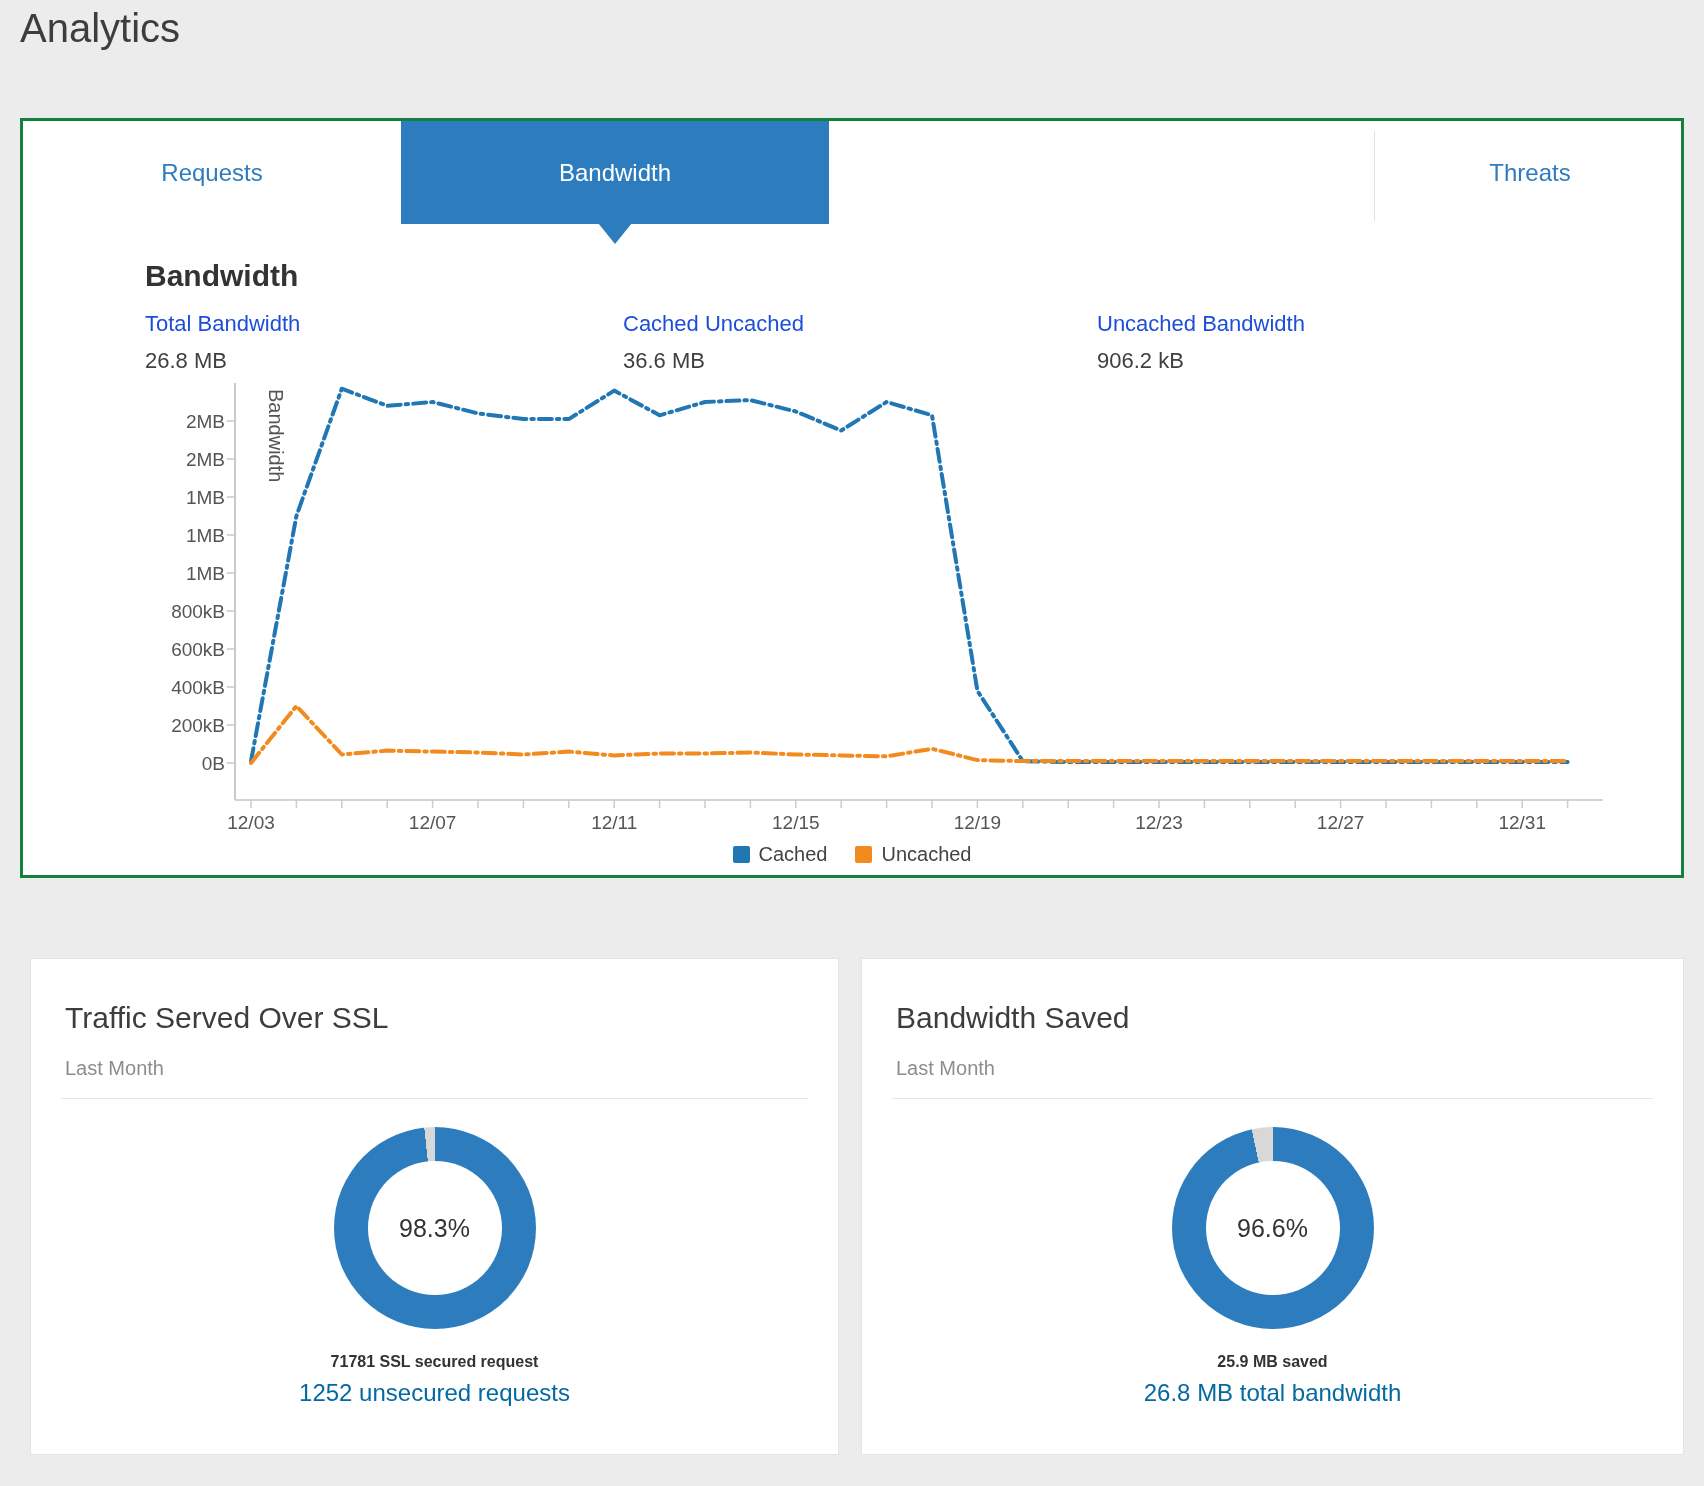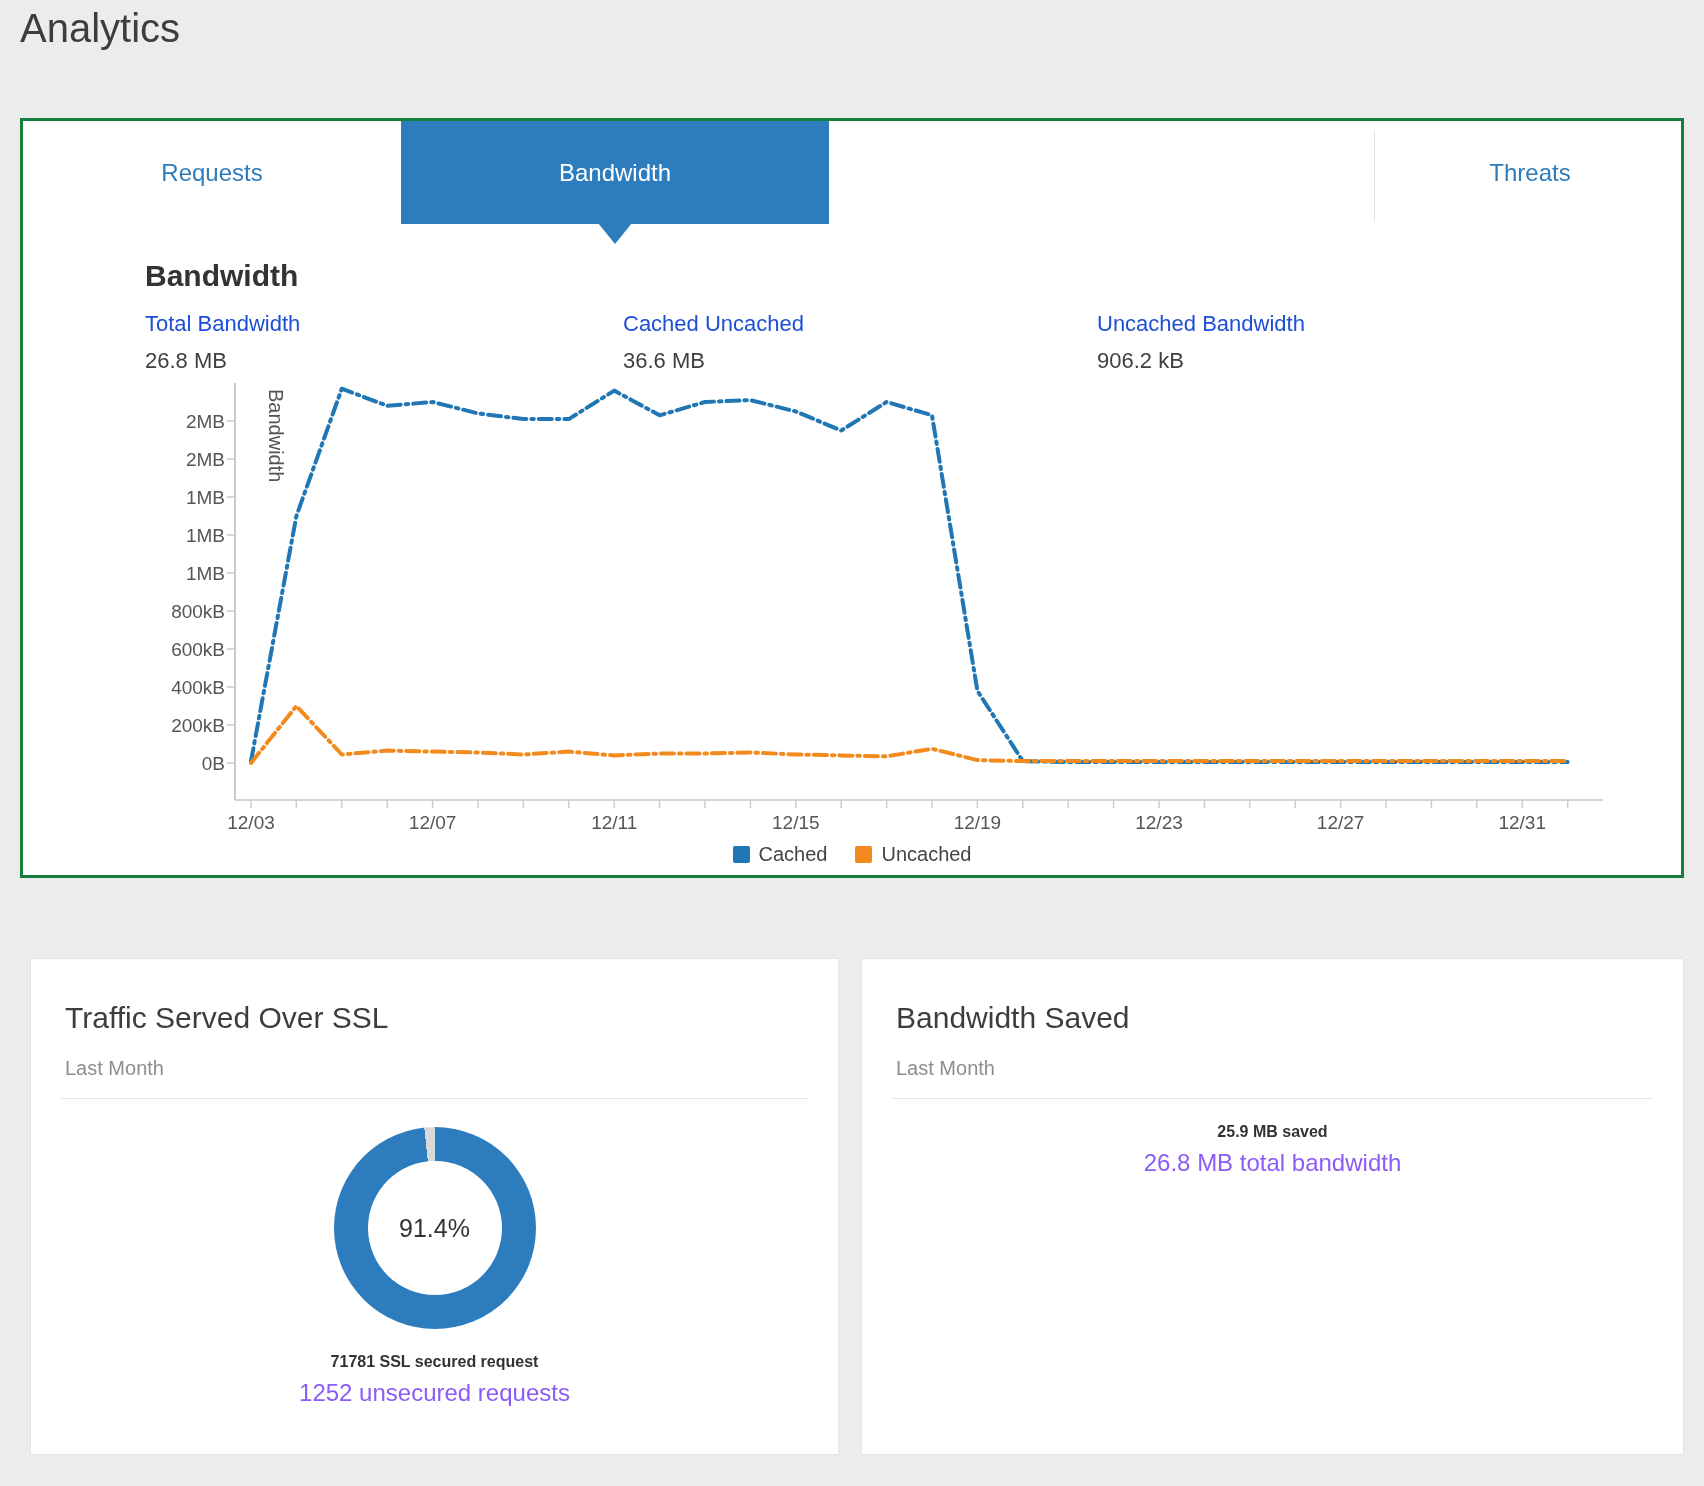--- a/index.html
+++ b/index.html
@@ -73,21 +73,21 @@
   .donut{
     width:202px;height:202px;border-radius:50%;
     margin:28px auto 0;position:relative;
   }
   .donut-hole{
     position:absolute;inset:34px;background:#ffffff;border-radius:50%;
     display:flex;align-items:center;justify-content:center;
     font-size:25px;color:#333333;
   }
   .card-cap-primary{margin-top:24px;text-align:center;font-size:16px;font-weight:700;color:#333333;}
-  .card-cap-secondary{margin-top:8px;text-align:center;font-size:24px;color:#8b5cf6;}
+  .card-cap-secondary{margin-top:8px;text-align:center;font-size:24px;color:#0369a1;}
 </style>
 </head>
 <body>
 
 <div class="page">
 
   <div class="page-title">Analytics</div>
 
   <div class="main-panel">
 
@@ -190,27 +190,30 @@
         <span>Uncached</span>
       </div>
     </div>
   </div>
 
   <div class="card card-1">
     <h3 class="card-title">Traffic Served Over SSL</h3>
     <div class="card-sub">Last Month</div>
     <div class="card-divider"></div>
     <div class="donut" style="background: conic-gradient(rgb(45, 125, 190) 0deg, rgb(45, 125, 190) 98.3%, rgb(216, 216, 216) 98.3%, rgb(216, 216, 216) 100%);">
-      <div class="donut-hole">91.4%</div>
+      <div class="donut-hole">98.3%</div>
     </div>
     <div class="card-cap-primary">71781 SSL secured request</div>
     <div class="card-cap-secondary">1252 unsecured requests</div>
   </div>
 
   <div class="card card-2">
     <h3 class="card-title">Bandwidth Saved</h3>
     <div class="card-sub">Last Month</div>
     <div class="card-divider"></div>
+    <div class="donut" style="background: conic-gradient(rgb(45, 125, 190) 0deg, rgb(45, 125, 190) 96.6%, rgb(216, 216, 216) 96.6%, rgb(216, 216, 216) 100%);">
+      <div class="donut-hole">96.6%</div>
+    </div>
     <div class="card-cap-primary">25.9 MB saved</div>
     <div class="card-cap-secondary">26.8 MB total bandwidth</div>
   </div>
 
 </div>
 
 </body></html>

